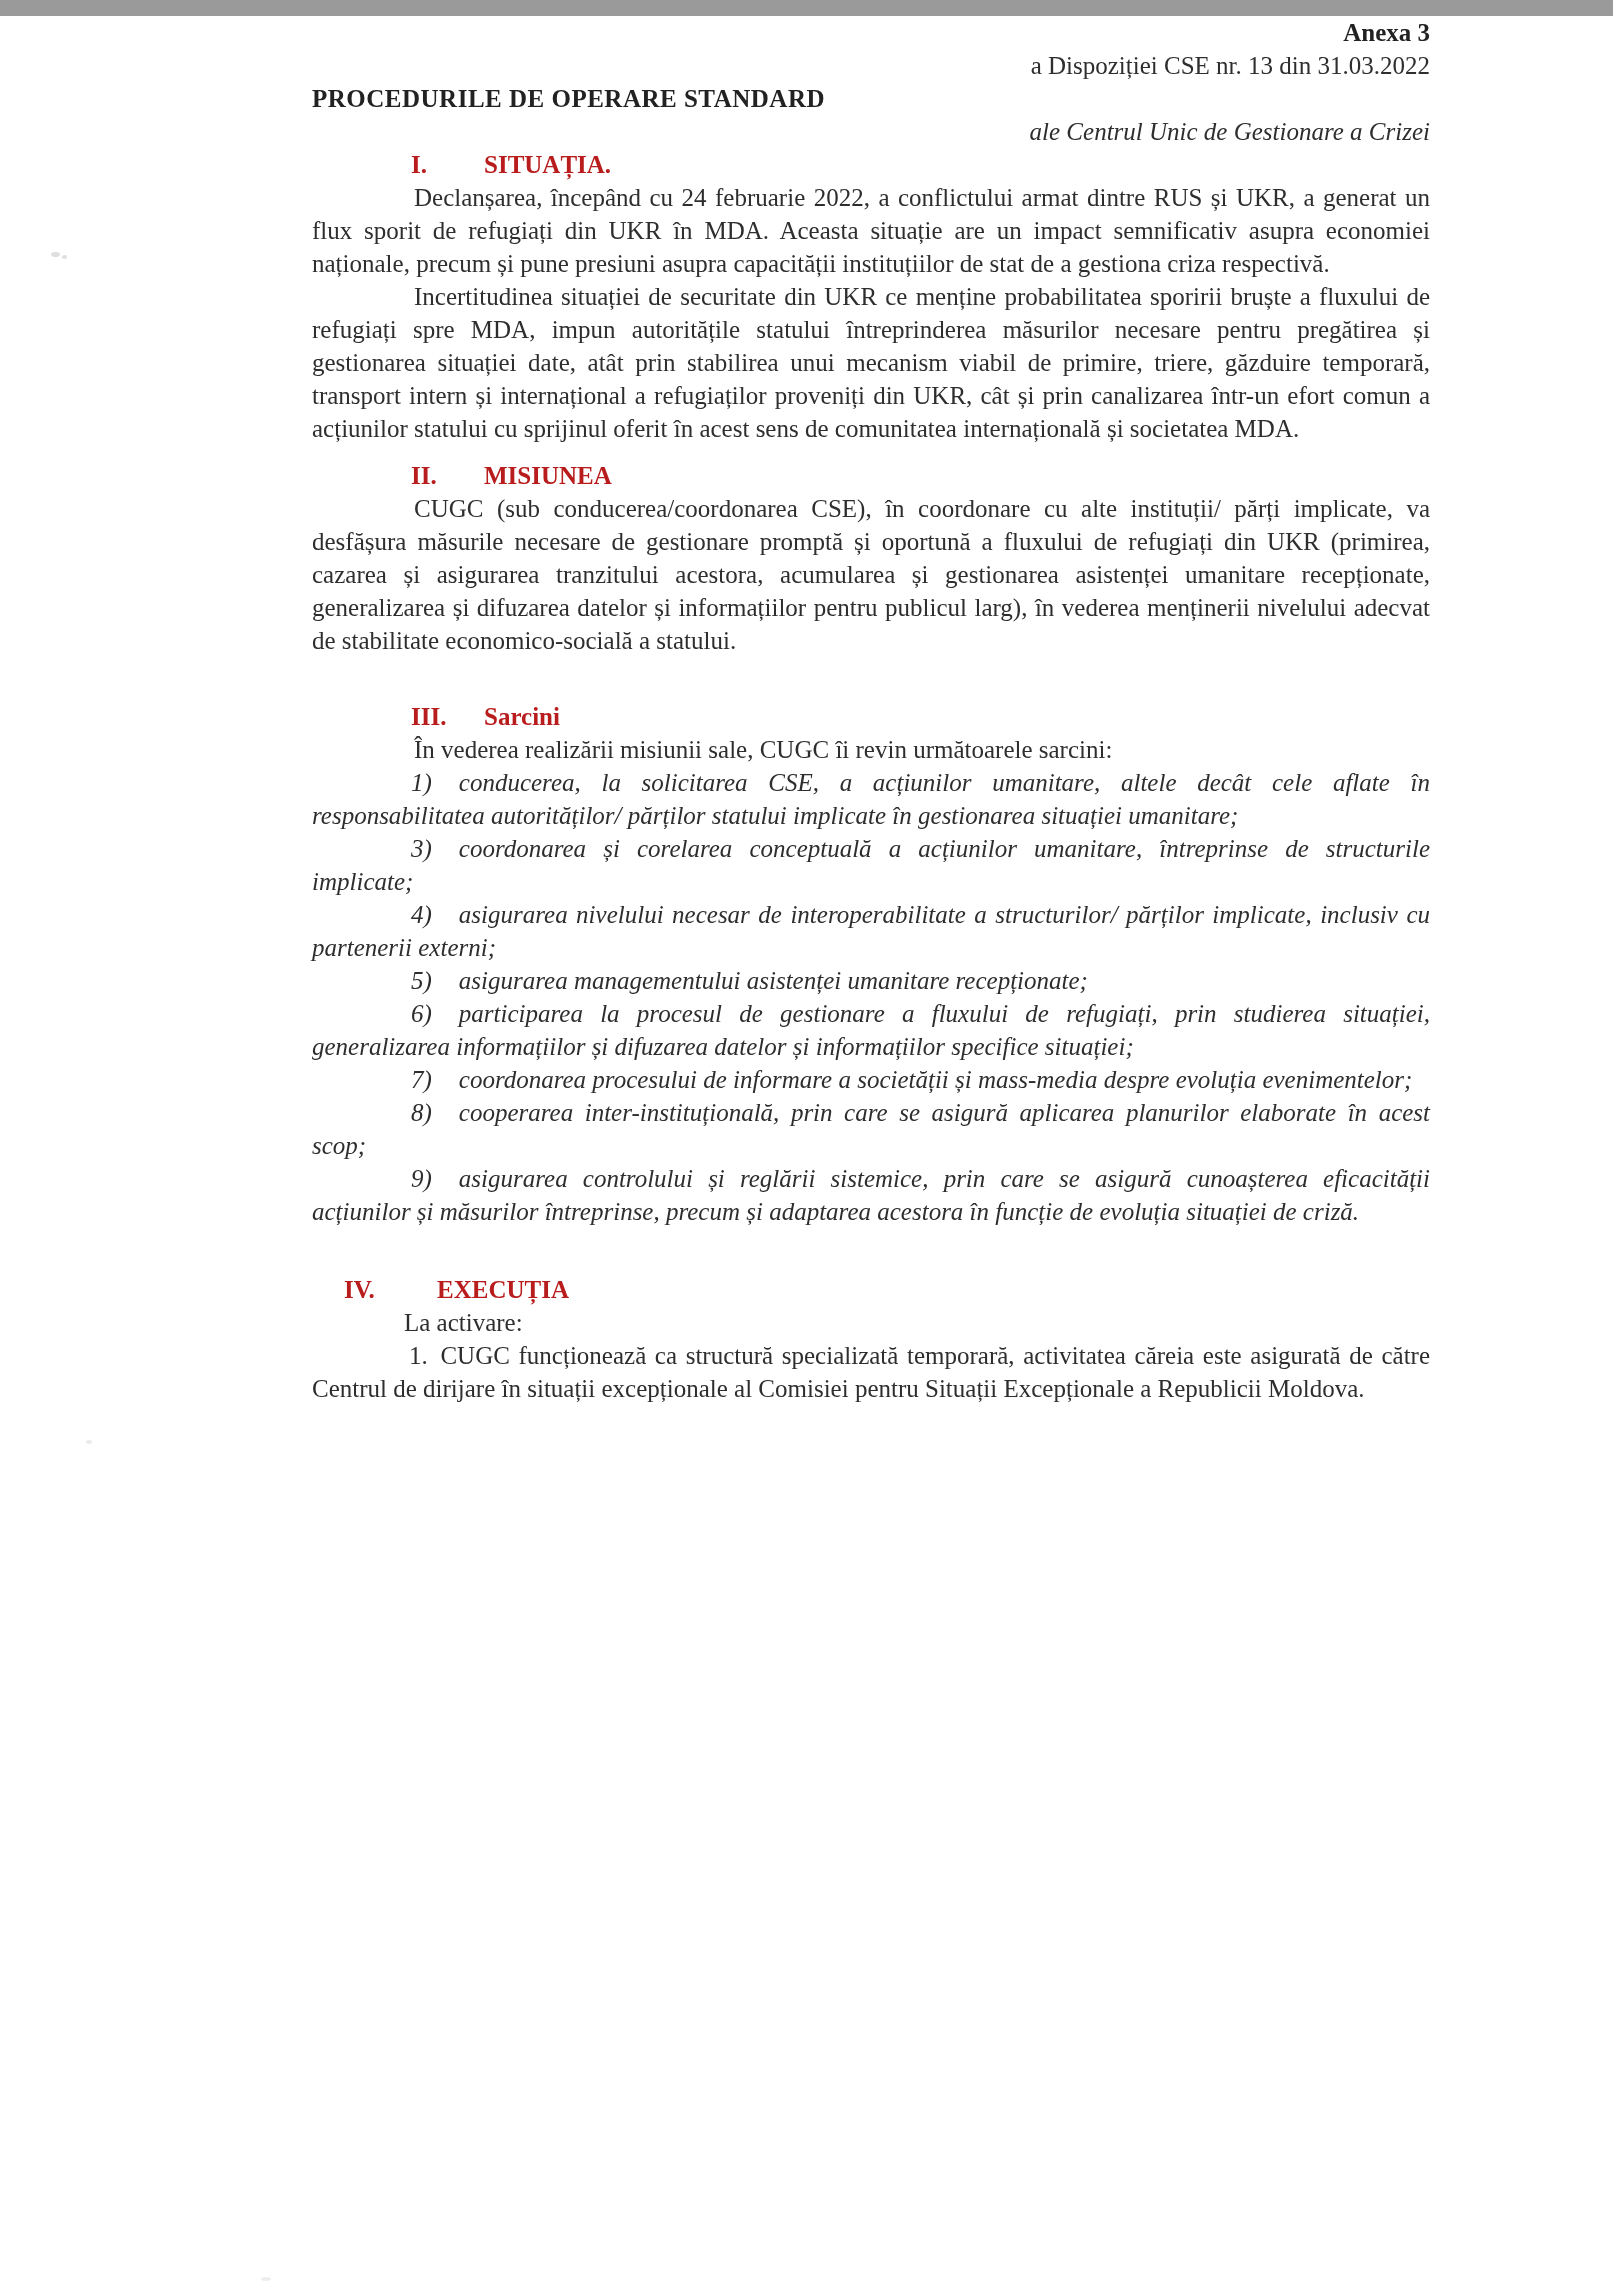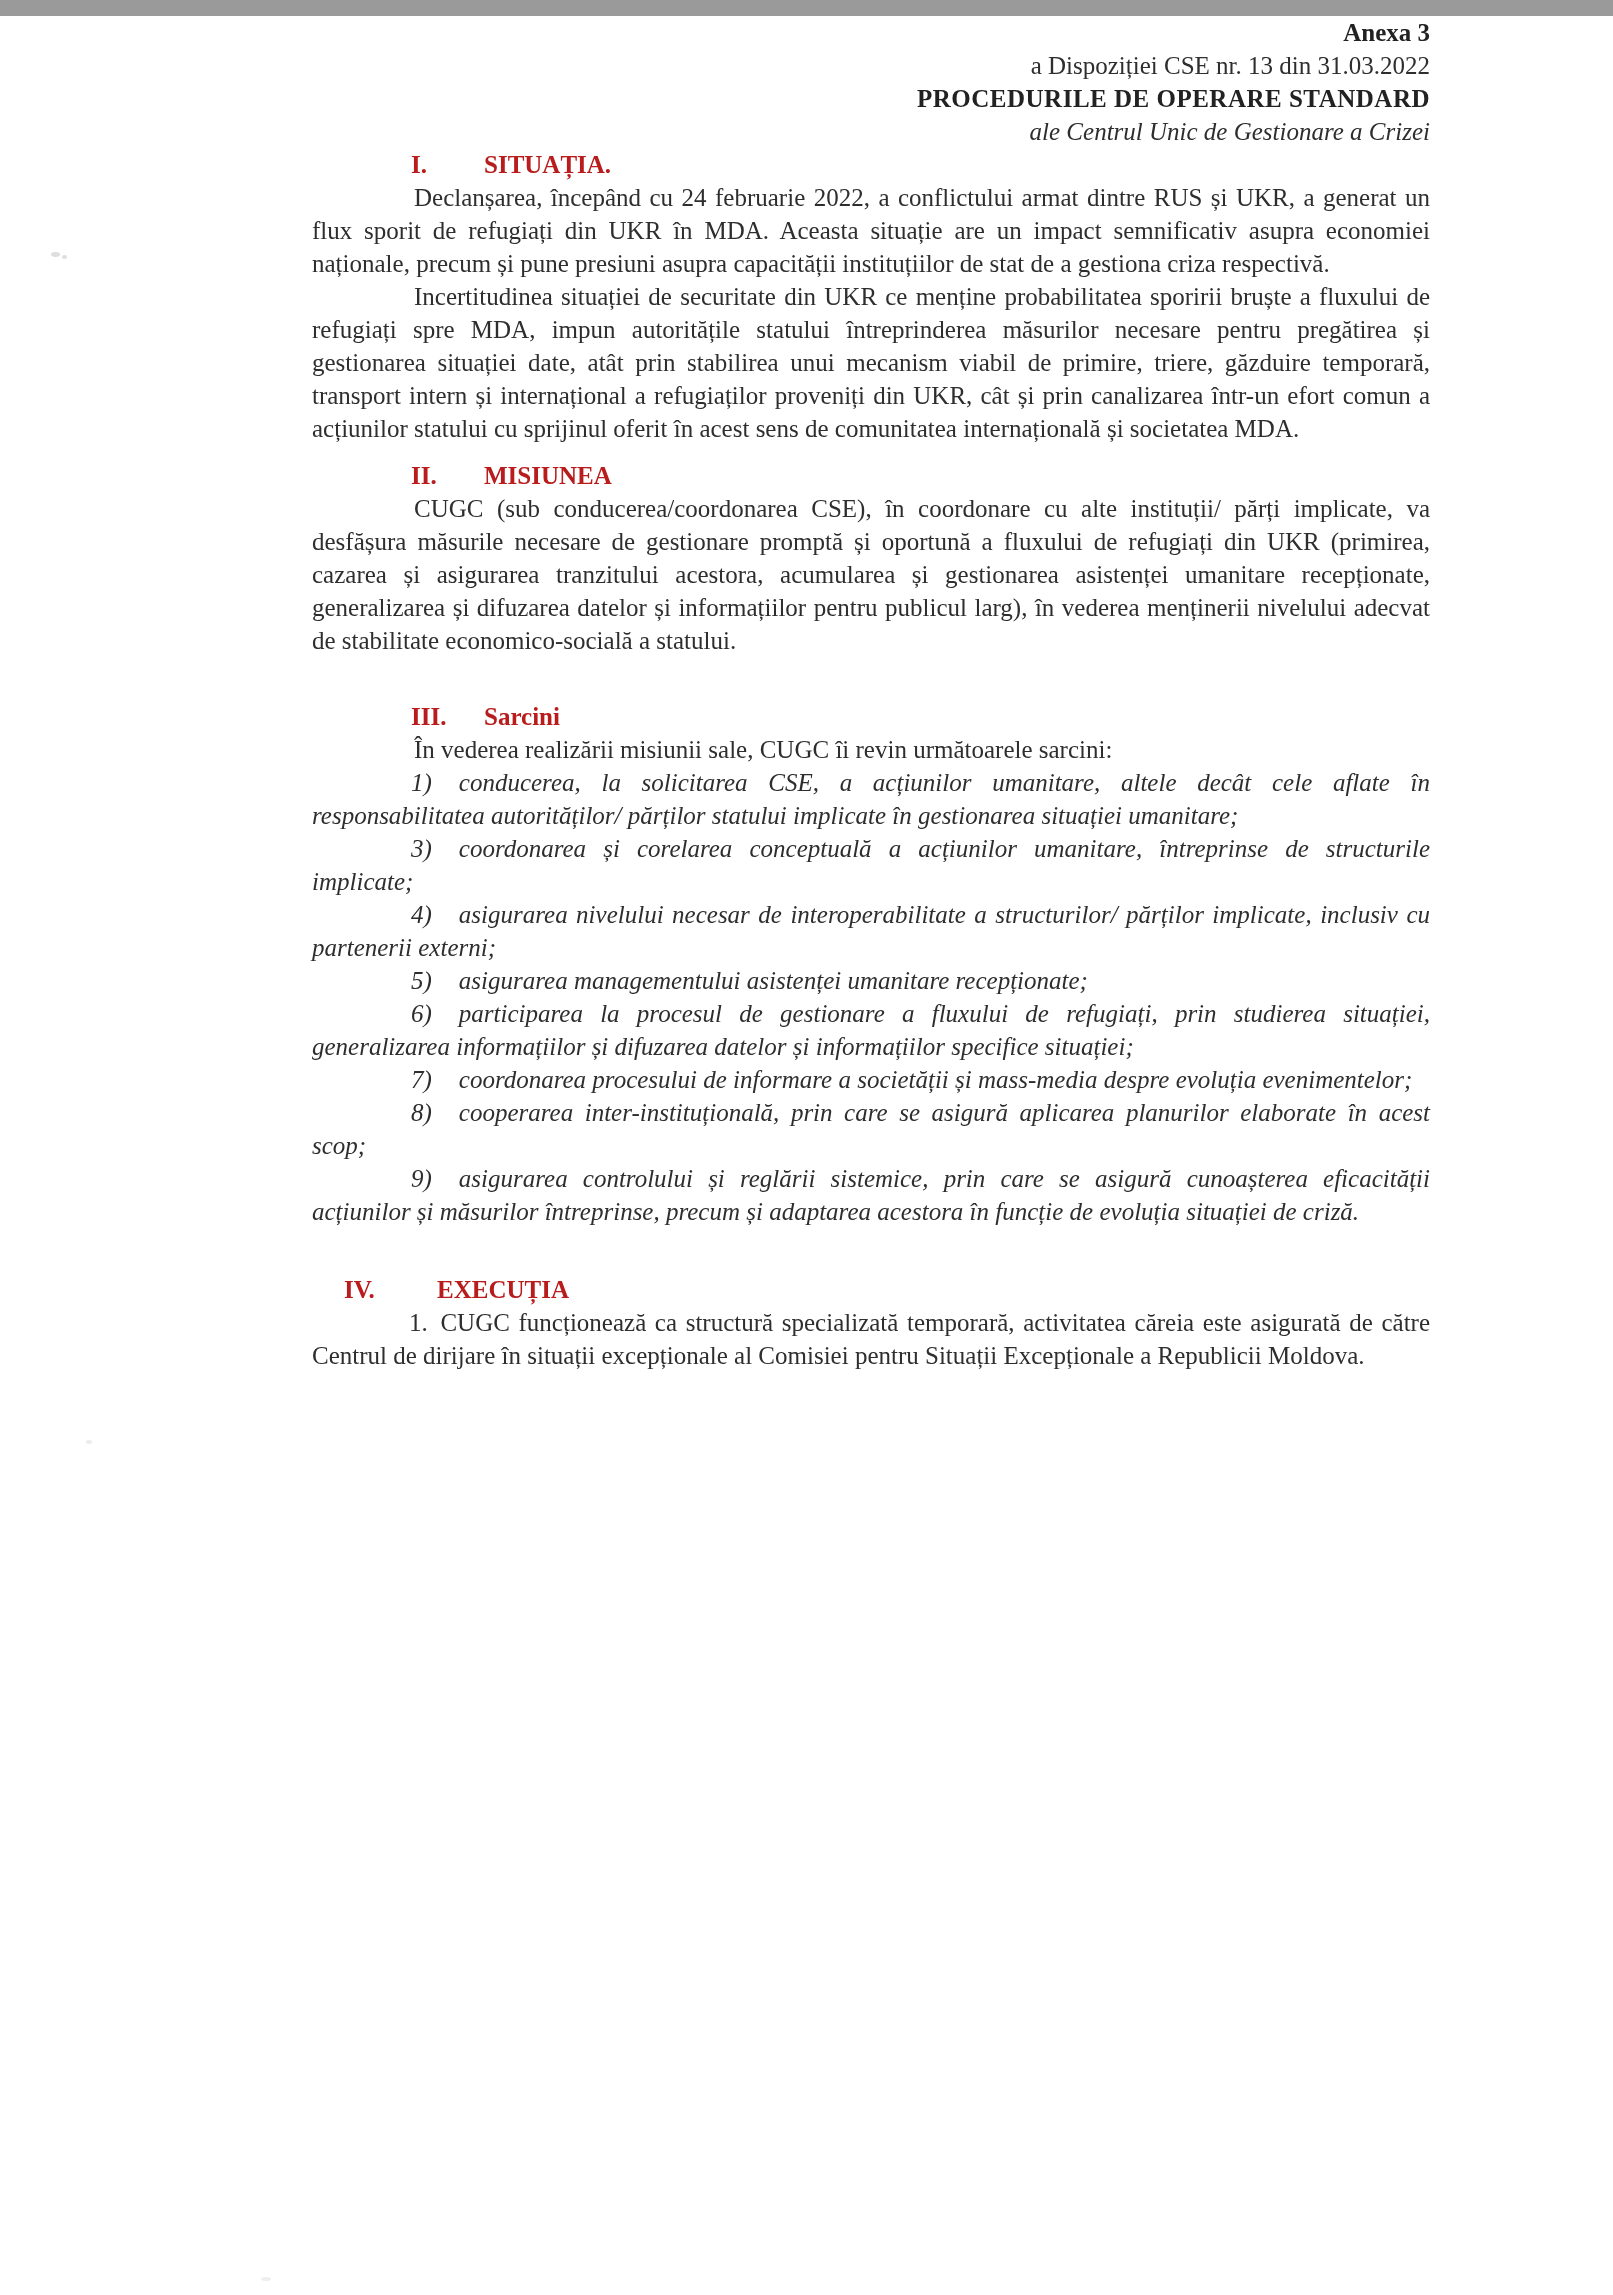--- a/index.html
+++ b/index.html
@@ -15,21 +15,21 @@
   }
   .content{
     position:absolute;
     left:312px;top:0;
     width:1118px;
   }
   .content p{margin:0;font-size:25px;line-height:33px;}
 
   .annex{margin-top:232px;text-align:right;font-weight:bold;font-size:25px;color:#222;}
   .reference{margin-top:15.6px;text-align:right;font-size:25px;}
-  .doc-title{margin-top:57px;text-align:right;font-weight:bold;font-size:26px;color:#222;letter-spacing:0.5px;}
+  .doc-title{margin-top:57px;text-align:left;font-weight:bold;font-size:26px;color:#222;letter-spacing:0.5px;}
   .doc-subtitle{margin-top:2px;text-align:right;font-style:italic;font-size:25px;}
 
   .sec-head{font-weight:bold;font-size:25px;color:#b91c1c;padding-left:99px;}
   .sec-head .sec-num{display:inline-block;width:73px;}
   .sec-head.h2{margin-top:13.7px;}
   .sec-head.h3{margin-top:43px;}
   .sec-head.h4{margin-top:45px;padding-left:32px;}
   .sec-head.h4 .sec-num{width:93px;}
 
   .para{text-align:justify;text-indent:102px;}
@@ -85,17 +85,18 @@
     <p class="item"><span class="item-num">4)</span><span>asigurarea nivelului necesar de interoperabilitate a structurilor/ părților implicate, inclusiv cu partenerii externi;</span></p>
     <p class="item"><span class="item-num">5)</span><span>asigurarea managementului asistenței umanitare recepționate;</span></p>
     <p class="item"><span class="item-num">6)</span><span>participarea la procesul de gestionare a fluxului de refugiați, prin studierea situației, generalizarea informațiilor și difuzarea datelor și informațiilor specifice situației;</span></p>
     <p class="item"><span class="item-num">7)</span><span>coordonarea procesului de informare a societății și mass-media despre evoluția evenimentelor;</span></p>
     <p class="item"><span class="item-num">8)</span><span>cooperarea inter-instituțională, prin care se asigură aplicarea planurilor elaborate în acest scop;</span></p>
     <p class="item"><span class="item-num">9)</span><span>asigurarea controlului și reglării sistemice, prin care se asigură cunoașterea eficacității acțiunilor și măsurilor întreprinse, precum și adaptarea acestora în funcție de evoluția situației de criză.</span></p>
 
     <p class="sec-head h4">
       <span class="sec-num">IV.</span><span>EXECUȚIA</span>
     </p>
+    <p class="intro intro-iv">La activare:</p>
     <p class="item-iv"><span class="item-num">1.</span><span>CUGC funcționează ca structură specializată temporară, activitatea căreia este asigurată de către Centrul de dirijare în situații excepționale al Comisiei pentru Situații Excepționale a Republicii Moldova.</span></p>
 
   </div>
 </div>
 
 
 </body></html>

